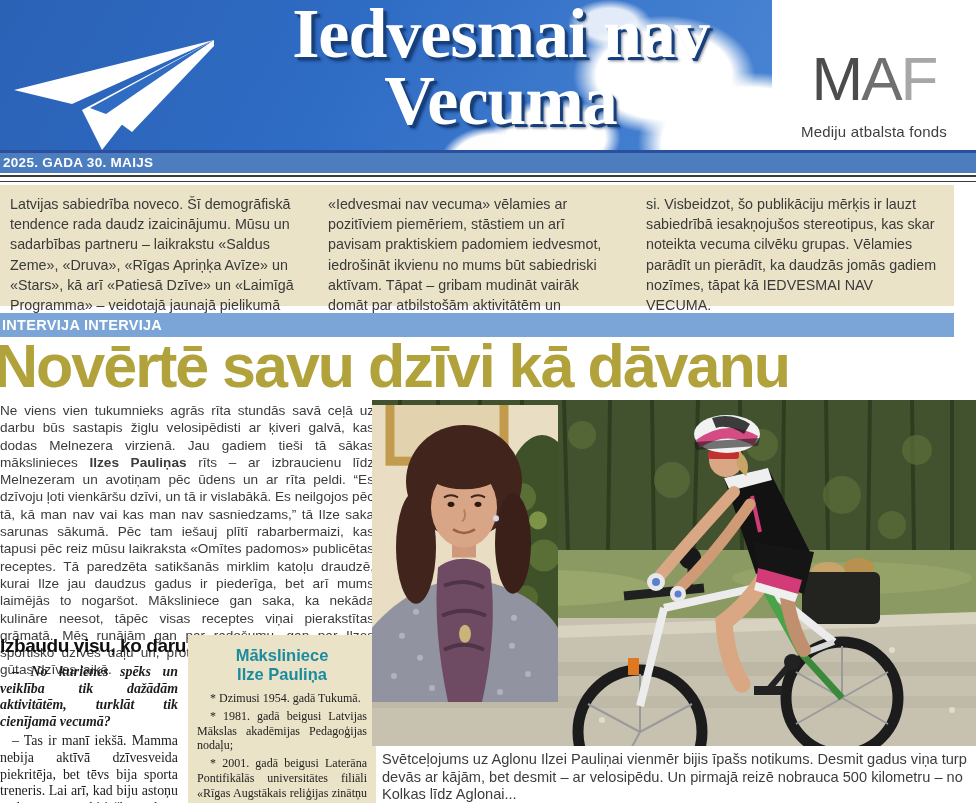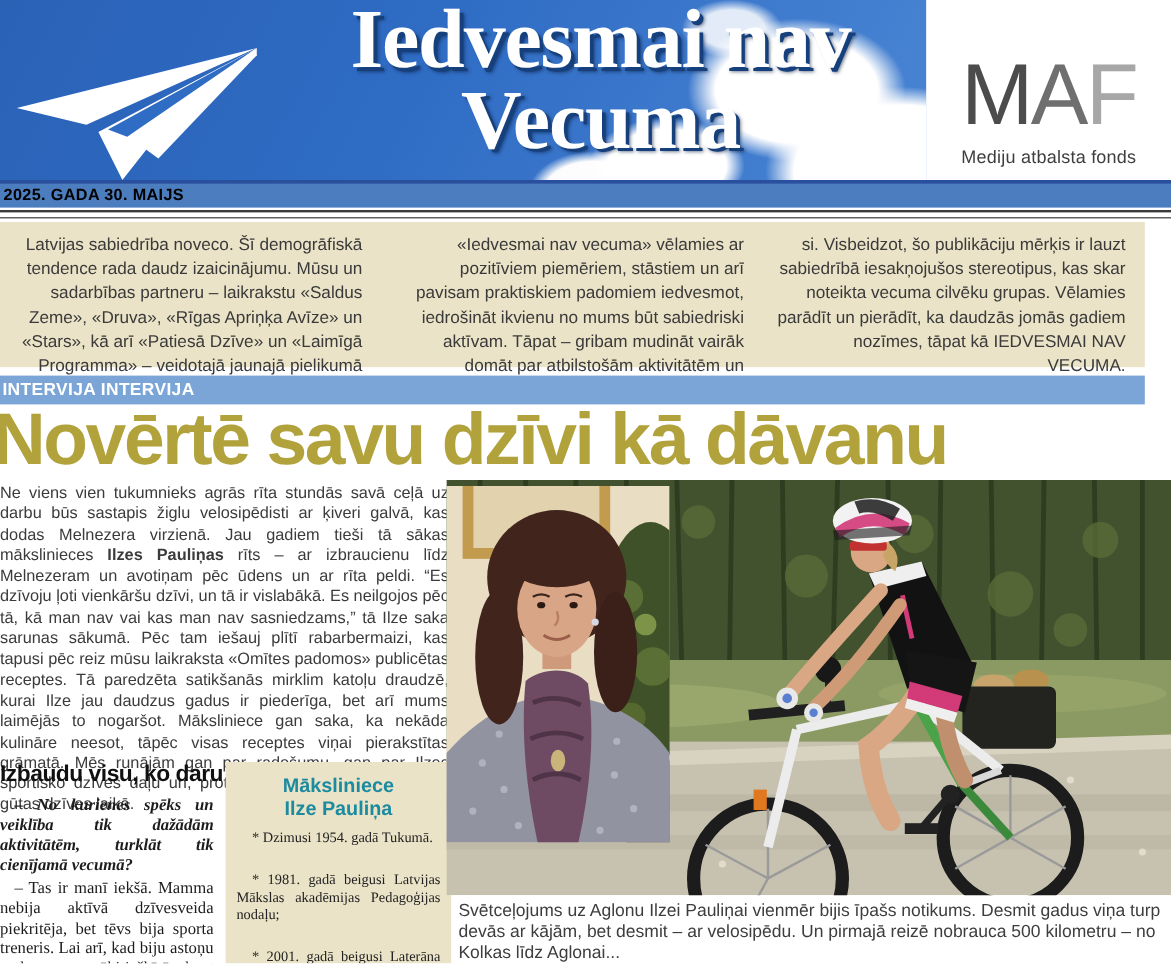--- a/index.html
+++ b/index.html
@@ -15,34 +15,34 @@
         radial-gradient(75px 50px at 64% 108%, #fdfdfd 55%, rgba(255,255,255,0) 72%),
         radial-gradient(150px 95px at 97% 95%, #ffffff 58%, rgba(255,255,255,0) 74%),
         radial-gradient(60px 35px at 79% 16%, rgba(255,255,255,.85) 45%, rgba(255,255,255,0) 70%),
         linear-gradient(118deg,#2a62b6 0%,#2f6cc4 45%,#4a85d4 100%);}
   .plane{position:absolute;left:6px;top:10px;}
   .masthead-title{position:absolute;left:228px;top:0px;width:545px;text-align:center;
        font-family:"Liberation Serif",serif;font-weight:bold;color:#fff;
        font-size:70px;line-height:67px;letter-spacing:-1px;
        text-shadow:3px 3px 0 #16407c, 4px 4px 3px rgba(10,25,60,.55);}
   .maf-panel{position:absolute;left:772px;top:0;width:204px;height:150px;background:#fff;text-align:center;}
-  .maf-logo{margin-top:50px;font-size:72px;line-height:58px;letter-spacing:-2px;font-weight:400;}
+  .maf-logo{margin-top:50px;font-size:62px;line-height:58px;letter-spacing:-2px;font-weight:400;}
   .maf-m{color:#4c4c4c}.maf-a{color:#6f6f6f}.maf-f{color:#a7a7a7}
   .maf-sub{font-size:15px;color:#3e3e3e;margin-top:15px;letter-spacing:0.2px;}
 
   
   .date-bar{position:absolute;left:0;top:150px;width:976px;height:23px;background:#4b7dbf;
-       border-top:3px solid #2a4f9c;box-sizing:border-box;color:#000000;font-weight:bold;
+       border-top:3px solid #2a4f9c;box-sizing:border-box;color:#ffffff;font-weight:bold;
        font-size:13.5px;line-height:19px;padding-left:3px;letter-spacing:.3px;}
   .rule-double{position:absolute;left:0;top:175px;width:976px;height:7px;box-sizing:border-box;
        border-top:2.5px solid #3a3a3a;border-bottom:1px solid #3a3a3a;}
 
   
   .intro{position:absolute;left:0;top:185px;width:954px;height:121px;background:#eae3c7;
-       box-sizing:border-box;padding:9px 16px 13px 10px;display:flex;gap:26px;text-align:right;}
+       box-sizing:border-box;padding:9px 16px 13px 10px;display:flex;gap:26px;}
   .intro p{flex:1;margin:0;font-size:14.3px;line-height:20.2px;color:#3a3a3a;}
 
   
   .section-bar{position:absolute;left:0;top:313px;width:954px;height:24px;background:#7aa5d6;
        color:#fff;font-weight:bold;font-size:14.5px;line-height:24px;padding-left:2px;
        box-sizing:border-box;letter-spacing:.3px;}
   .headline{position:absolute;left:-6px;top:333px;margin:0;white-space:nowrap;
        font-size:61px;line-height:66px;font-weight:bold;color:#b1a23b;letter-spacing:-2px;}
 
   
@@ -55,21 +55,21 @@
   .question{margin:0;font-family:"Liberation Serif",serif;font-weight:bold;font-style:italic;
        font-size:13.9px;line-height:16.6px;text-align:justify;text-indent:12px;color:#1c1c1c;}
   .answer{margin:3px 0 0;font-family:"Liberation Serif",serif;font-size:13.9px;line-height:16.6px;
        text-align:justify;text-indent:12px;color:#1c1c1c;}
 
   
   .info-box{width:188px;background:#eae3c7;box-sizing:border-box;padding:11px 9px 16px;height:168px;overflow:hidden;}
   .info-box h3{margin:0;text-align:center;color:#1b8ba0;font-size:16.5px;line-height:19px;font-weight:bold;}
   .info-box p{margin:7px 0 0;font-family:"Liberation Serif",serif;font-size:12px;line-height:14.8px;
        text-align:justify;text-indent:13px;color:#222;}
-  .info-box p + p{margin-top:20px;}
+  .info-box p + p{margin-top:3px;}
 
   
   .photo-block{position:absolute;left:372px;top:400px;width:604px;height:346px;}
   .photo-block svg.bike{position:absolute;left:0;top:0;width:604px;height:346px;}
   .portrait{position:absolute;left:0;top:5px;width:186px;height:297px;}
   .caption{position:absolute;left:382px;top:751px;width:594px;margin:0;
        font-size:14.6px;line-height:17.6px;color:#3d3d3d;}
 </style>
 </head>
 <body>

